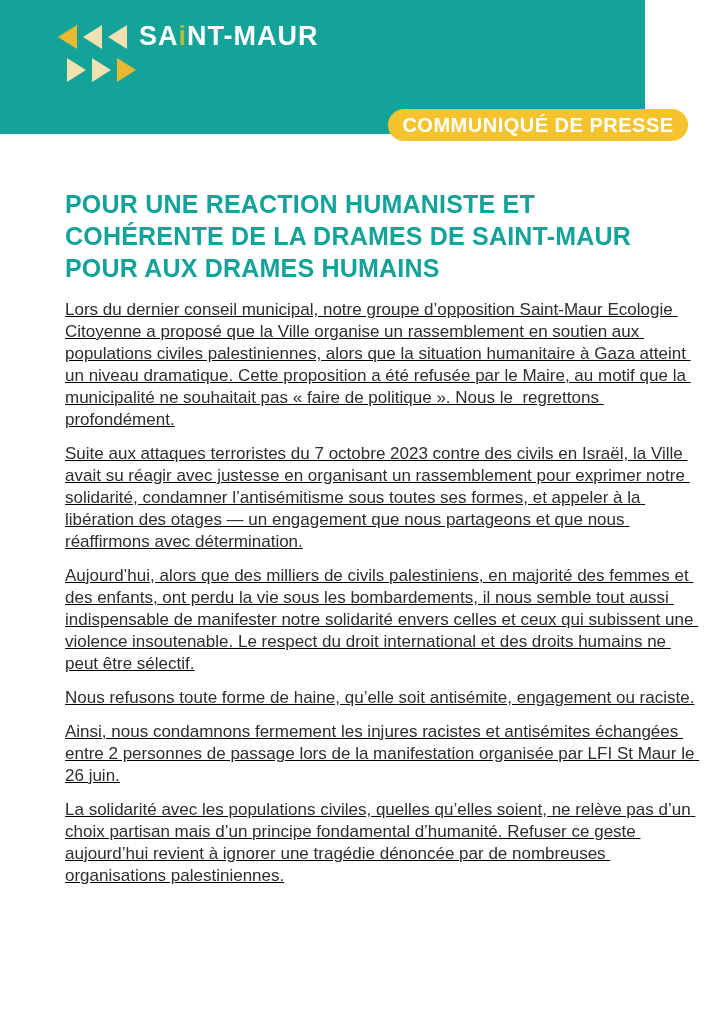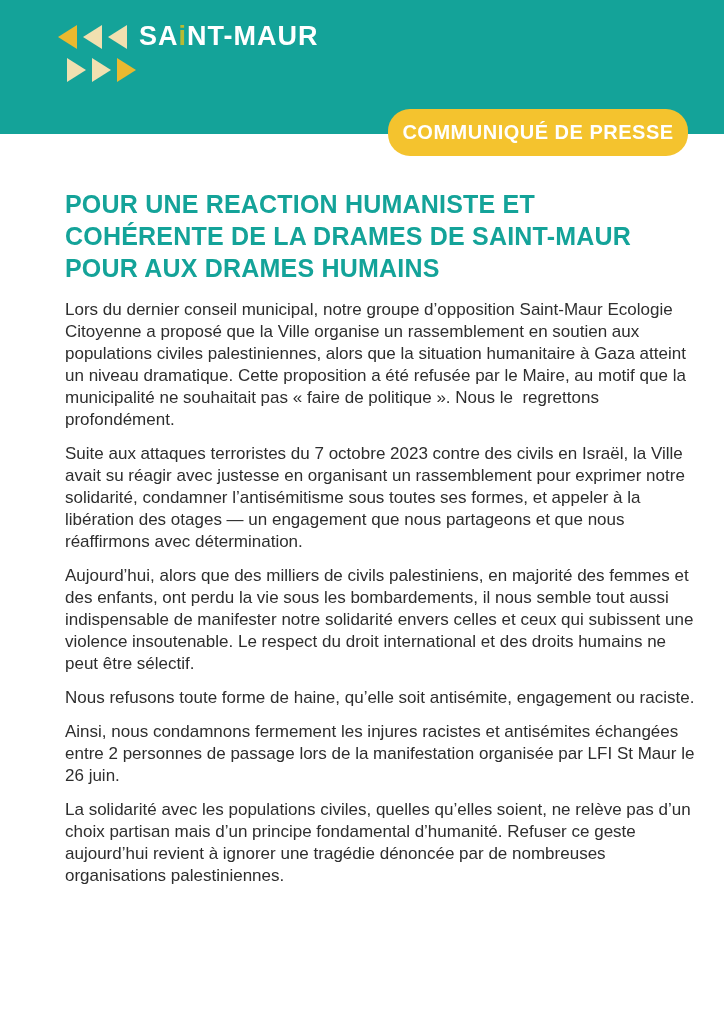--- a/index.html
+++ b/index.html
@@ -12,54 +12,54 @@
     --white:#ffffff;
   }
   *{box-sizing:border-box;}
   html,body{margin:0;padding:0;}
   body{
     width:724px;height:1024px;overflow:hidden;position:relative;
     background:var(--white);
     font-family:"Liberation Sans",sans-serif;
   }
   .header{
-    position:absolute;top:0;left:0;width:724px;height:134px;
+    position:absolute;top:0;left:0;width:645px;height:134px;
     background:var(--teal);
   }
   .logo{position:absolute;top:20px;left:55px;}
   .logo-row{
     display:flex;align-items:center;height:33px;
     color:var(--white);font-weight:700;font-size:27px;letter-spacing:1px;
     white-space:nowrap;
   }
   .logo-row .accent{color:var(--accent);}
   .tris{display:flex;align-items:center;}
   .tris.before{margin-right:9px;}
   .tris.after{margin-left:9px;}
   .tri{width:0;height:0;border-top:12px solid transparent;border-bottom:12px solid transparent;margin:0 3px;}
   .tri.left.gold{border-right:19px solid var(--gold);}
   .tri.left.cream{border-right:19px solid var(--cream);}
   .tri.right.gold{border-left:19px solid var(--gold);}
   .tri.right.cream{border-left:19px solid var(--cream);}
   .row3{margin-left:16px;}
   .badge{
-    position:absolute;top:109px;left:388px;width:300px;height:47px;
+    position:absolute;top:109px;left:388px;width:300px;height:32px;
     background:var(--yellow);border-radius:22px;
     display:flex;align-items:center;justify-content:center;
   }
   .badge span{
     color:var(--white);font-weight:700;font-size:20px;letter-spacing:.5px;white-space:nowrap;
   }
   main{position:absolute;top:134px;left:12px;width:724px;}
   h1{
     margin:54px 34px 0 53px;
     color:var(--teal);font-size:25px;line-height:32px;font-weight:700;letter-spacing:.2px;
   }
   h1 div{display:block;}
-  .paragraphs{margin:15px 34px 16px 53px;}
+  .paragraphs{margin:15px 34px 16px 53px;text-decoration:underline;}
   .paragraphs p{
     margin:0 0 12px 0;
     font-size:17px;line-height:22px;color:var(--text);
     white-space:pre-wrap;
   }
 </style>
 </head>
 <body>
 
 <div class="page">

